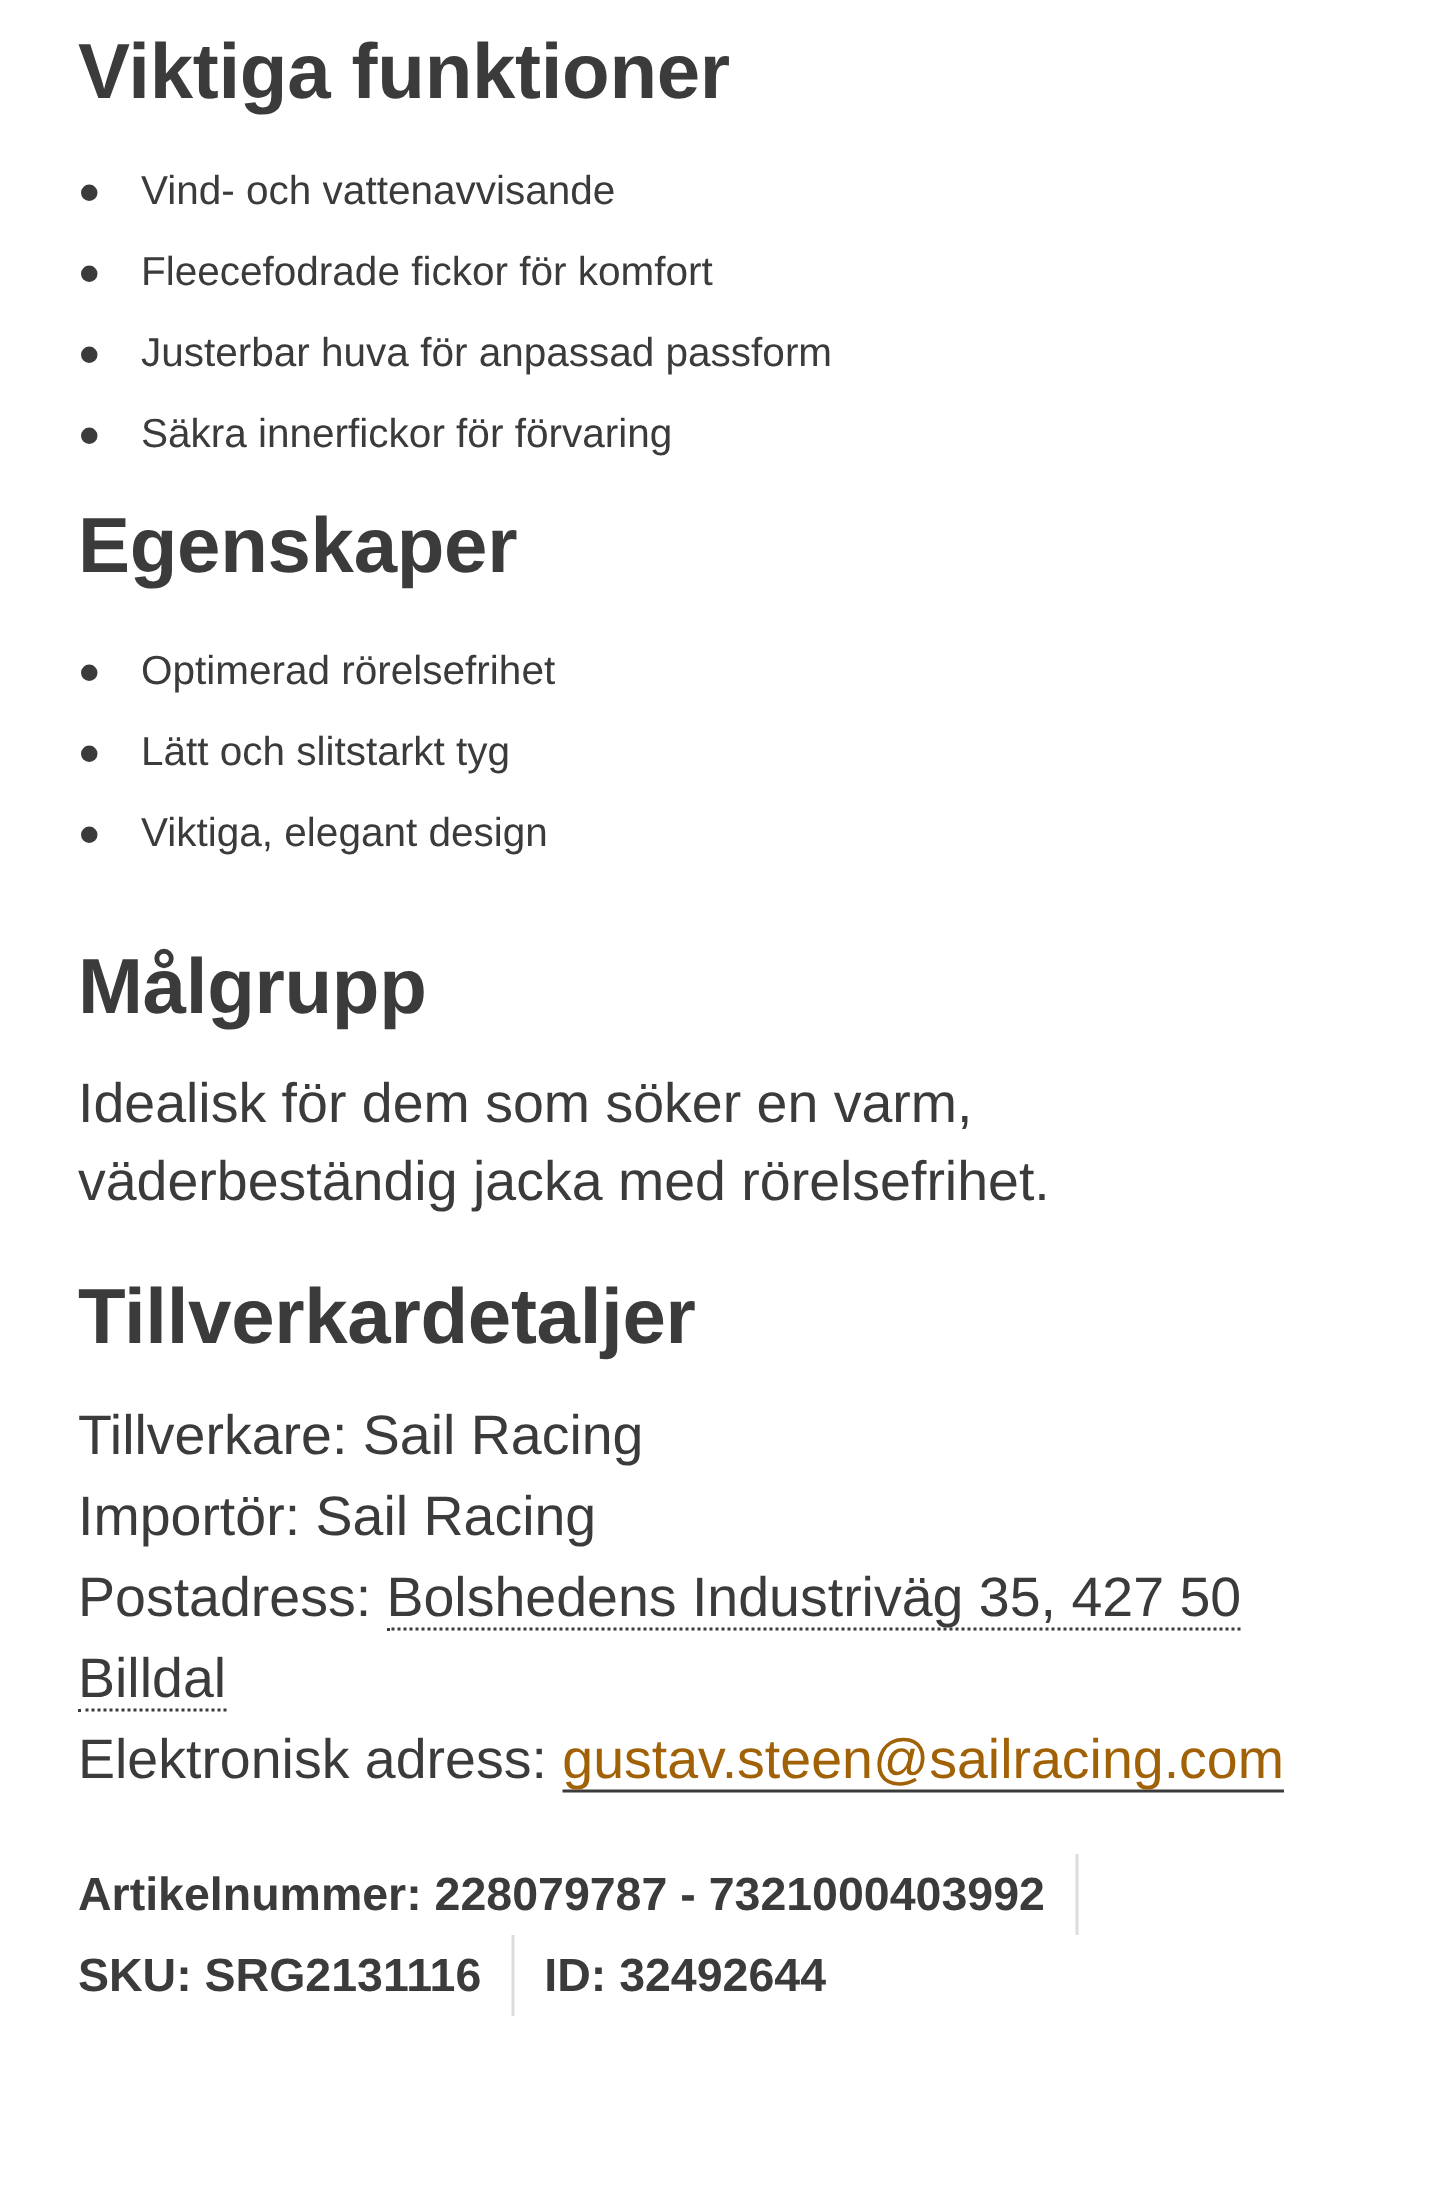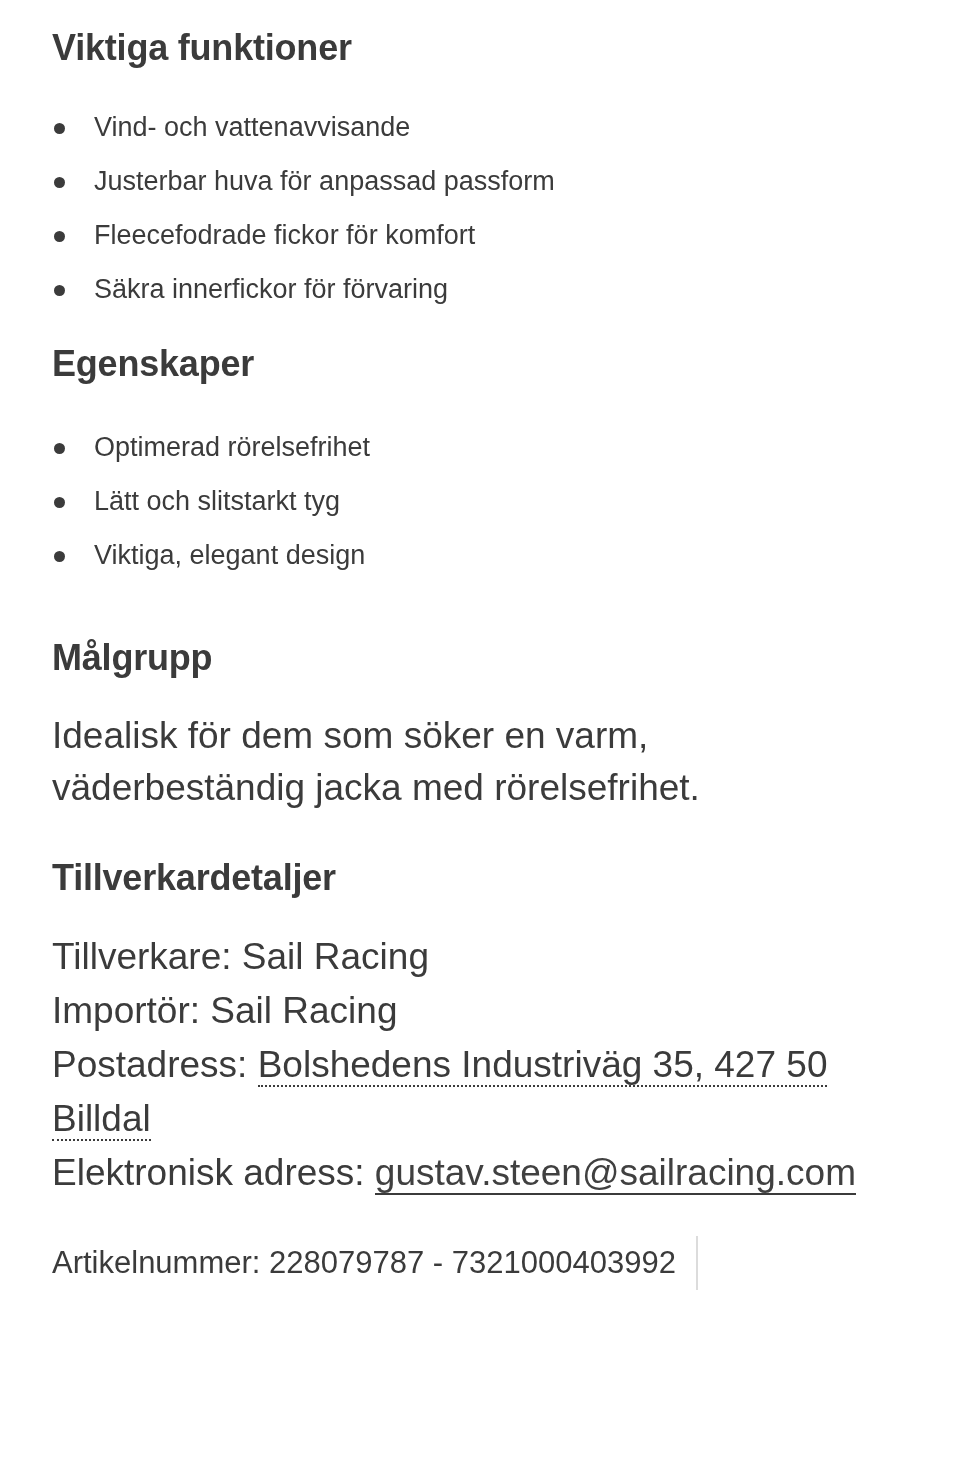--- a/index.html
+++ b/index.html
@@ -3,56 +3,56 @@
 <meta charset="utf-8">
 <style>
   html, body { margin: 0; padding: 0; background: #ffffff; }
   body {
     width: 960px; height: 1457px; overflow: hidden;
     font-family: "Liberation Sans", sans-serif;
     color: #3a3a3a;
   }
   .page { padding: 22px 52px 0 52px; }
   h2 {
-    font-size: 36px; font-weight: 700; margin: 0; letter-spacing: -0.2px;
+    font-size: 52px; font-weight: 700; margin: 0; letter-spacing: -0.2px;
     color: #3b3b3b; line-height: 52px;
   }
   ul { list-style: none; margin: 0; padding: 0; }
   li {
     font-size: 27px; line-height: 54px; position: relative; padding-left: 42px;
     color: #3b3b3b;
   }
   li::before {
     content: ""; position: absolute; left: 2px; top: 23px;
     width: 11px; height: 11px; border-radius: 50%; background: #3b3b3b;
   }
   p { font-size: 37px; line-height: 52px; margin: 0; color: #3b3b3b; }
   .sec1-list { margin-top: 26px; }
   .h-egen { margin-top: 22px; }
   .sec2-list { margin-top: 30px; }
   .h-mal { margin-top: 50px; }
   .mal-text { margin-top: 26px; }
   .h-till { margin-top: 38px; }
   .till-text { margin-top: 26px; line-height: 54px; }
   .dotted { text-decoration: none; border-bottom: 2px dotted #3b3b3b; color: #3b3b3b; }
-  .solid { text-decoration: none; border-bottom: 2px solid #3b3b3b; color: #404040; }
+  .solid { text-decoration: none; border-bottom: 2px solid #3b3b3b; color: #a16207; }
   .meta { margin-top: 36px; font-size: 31px; line-height: 54px; color: #3b3b3b; }
-  .meta-row { display: flex; align-items: flex-start; }
+  .meta-row { display: flex; align-items: flex-start; font-weight: bold; }
   .sep { display: inline-block; width: 2px; height: 54px; background: #dcdcdc; margin: 0 20px; }
 </style>
 </head>
 <body>
 
 <div class="page">
 
   <h2>Viktiga funktioner</h2>
   <ul class="sec1-list">
     <li>Vind- och vattenavvisande</li>
+    <li>Fleecefodrade fickor för komfort</li>
     <li>Justerbar huva för anpassad passform</li>
-    <li>Fleecefodrade fickor för komfort</li>
     <li>Säkra innerfickor för förvaring</li>
   </ul>
 
   <h2 class="h-egen">Egenskaper</h2>
   <ul class="sec2-list">
     <li>Optimerad rörelsefrihet</li>
     <li>Lätt och slitstarkt tyg</li>
     <li>Viktiga, elegant design</li>
   </ul>
 
@@ -65,15 +65,20 @@
     <span>Importör: </span><span>Sail Racing</span><br>
     <span>Postadress: </span><a class="dotted">Bolshedens Industriväg 35, 427 50 Billdal</a><br>
     <span>Elektronisk adress: </span><a class="solid">gustav.steen@sailracing.com</a>
   </p>
 
   <div class="meta">
     <div class="meta-row">
       <span>Artikelnummer: 228079787 - 7321000403992</span>
       <span class="sep"></span>
     </div>
+    <div class="meta-row">
+      <span>SKU: SRG2131116</span>
+      <span class="sep"></span>
+      <span>ID: 32492644</span>
+    </div>
   </div>
 
 </div>
 
 </body></html>

